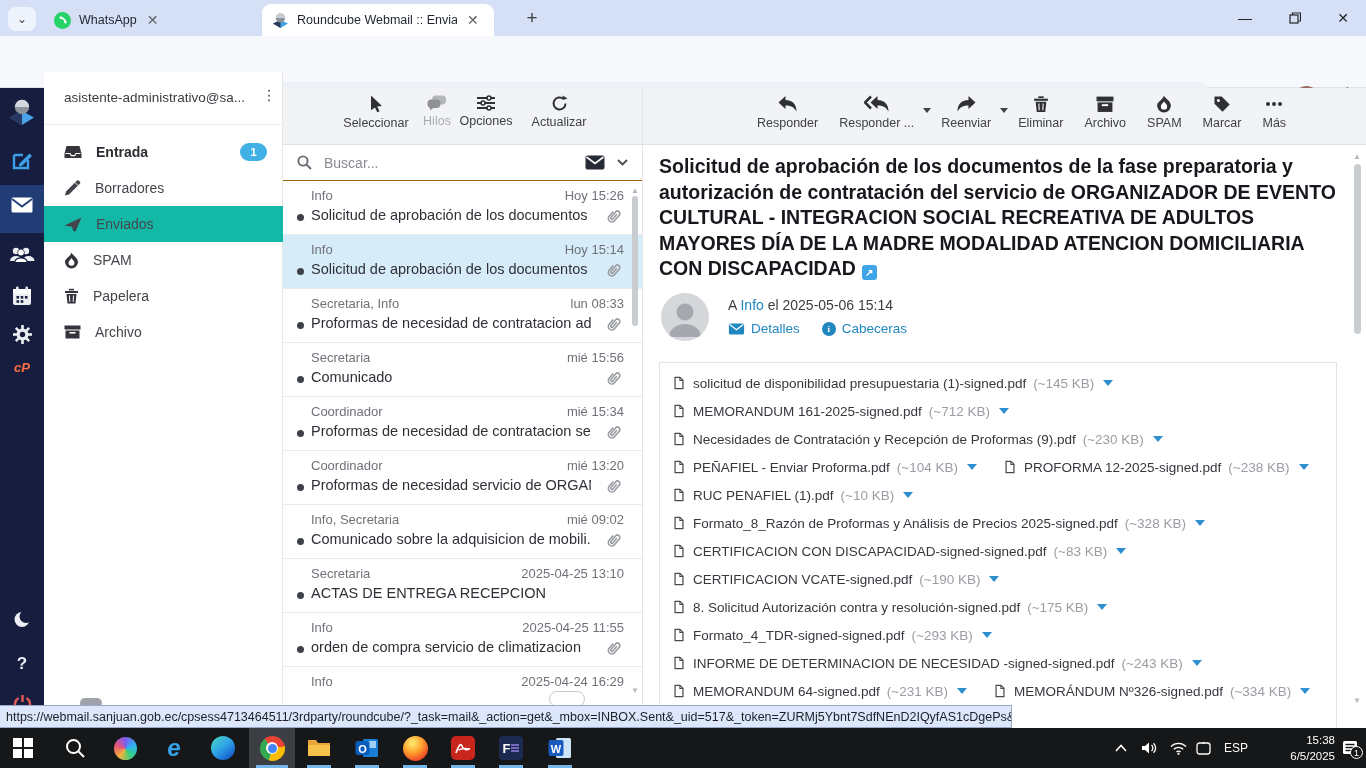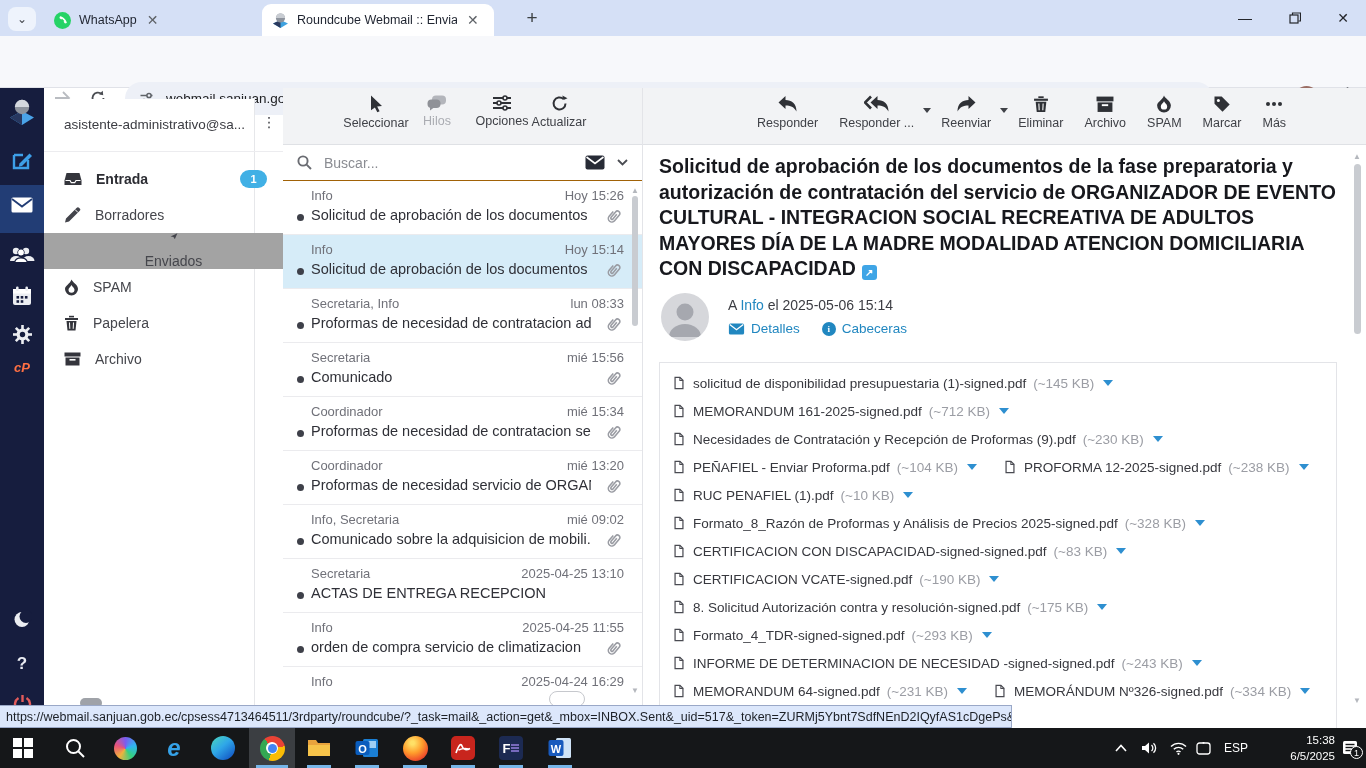--- a/index.html
+++ b/index.html
@@ -24,27 +24,27 @@
   .kebab { position:absolute; left:1340px; top:48px; font-size:15px; color:#5f6368; letter-spacing:0; }
 
   
   .rail { position:absolute; left:0; top:88px; width:44px; height:640px; background:#161d3e; }
   .ricon { position:absolute; left:0; width:44px; display:flex; align-items:center; justify-content:center; }
   .rail-active { position:absolute; left:0; top:97px; width:44px; height:48px; background:#223d75; }
   .cpl { color:#ff7043; font-style:italic; font-weight:bold; font-size:13px; }
   .helpq { color:#e9ebf2; font-weight:bold; font-size:17px; }
 
   
-  .folders { position:absolute; left:44px; top:99px; width:211px; height:640px; background:#fff; border-right:1px solid #e6e7ea; }
+  .folders { position:absolute; left:44px; top:72px; width:239px; height:640px; background:#fff; border-right:1px solid #e6e7ea; }
   .acct { position:absolute; left:20px; top:18px; width:185px; font-size:13.5px; color:#3b3c42; white-space:nowrap; overflow:hidden; }
   .acctmenu { position:absolute; left:218px; top:15px; color:#3b3c42; font-size:14px; }
   .fsep { position:absolute; left:0; top:52px; width:239px; height:1px; background:#ececef; }
   .fitem { position:absolute; left:0; width:239px; height:36px; display:flex; align-items:center; padding-left:20px; gap:14px; font-size:14px; color:#45464c; }
   .fitem.bold { font-weight:bold; color:#2c2d33; }
-  .fitem.sel { background:#a3a3a3;flex-direction:column; }
+  .fitem.sel { background:#14b8a6; }
   .fbadge { position:absolute; right:16px; top:9px; min-width:27px; height:18px; background:#41b0e5; border-radius:9px; color:#fff; font-size:11px; font-weight:bold; display:flex; align-items:center; justify-content:center; }
 
   
   .list { position:absolute; left:283px; top:88px; width:360px; height:640px; background:#fff; border-right:1px solid #e3e4e8; }
   .ltb { position:absolute; left:0; top:0; width:359px; height:57px; background:#f2f3f5; border-bottom:1px solid #dfe1e5; }
   .lbtn { position:absolute; top:7px; display:flex; flex-direction:column; align-items:center; gap:3px; font-size:12.5px; color:#3f4147; }
   .lbtn.dis { color:#aaacb2; }
   .search { position:absolute; left:0; top:57px; width:359px; height:36px; border-bottom:1px solid #a16207; display:flex; align-items:center; padding:0 14px; gap:12px; }
   .sph { color:#8a8c92; font-size:14px; flex:1; }
   .rows { position:absolute; left:0; top:93px; width:359px; }
@@ -326,21 +326,21 @@
         <span>Seleccionar</span>
       </div>
       <div class="lbtn dis" style="left:132px;width:44px">
         <svg width="20" height="16" viewBox="0 0 20 16">
             <rect x="5" y="0.5" width="14" height="9" rx="4" fill="#b3b5bb"></rect>
             <rect x="0.5" y="4.5" width="13" height="8.5" rx="4" fill="#8f9197"></rect>
             <polygon points="3,12 3,15.5 7,12.5" fill="#8f9197"></polygon>
           </svg>
         <span>Hilos</span>
       </div>
-      <div class="lbtn" style="left:189px;width:60px">
+      <div class="lbtn" style="left:173px;width:60px">
         <svg width="18" height="16" viewBox="0 0 18 16">
             <g stroke="#2f3136" stroke-width="2">
               <line x1="0" y1="3" x2="18" y2="3"></line>
               <line x1="0" y1="8" x2="18" y2="8"></line>
               <line x1="0" y1="13" x2="18" y2="13"></line>
             </g>
             <g fill="#f2f3f5" stroke="#2f3136" stroke-width="1.6">
               <circle cx="12" cy="3" r="2"></circle>
               <circle cx="6" cy="8" r="2"></circle>
               <circle cx="12" cy="13" r="2"></circle>

